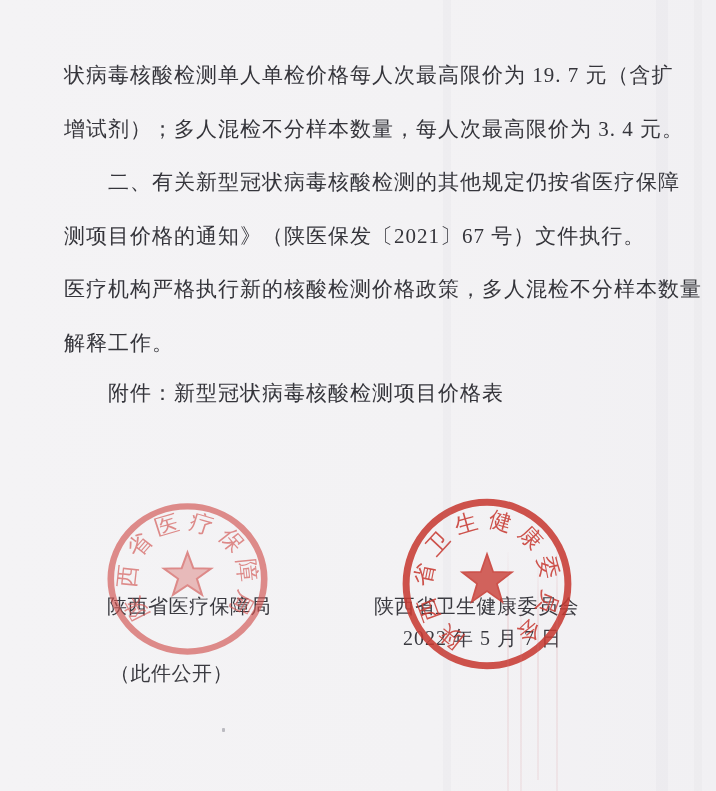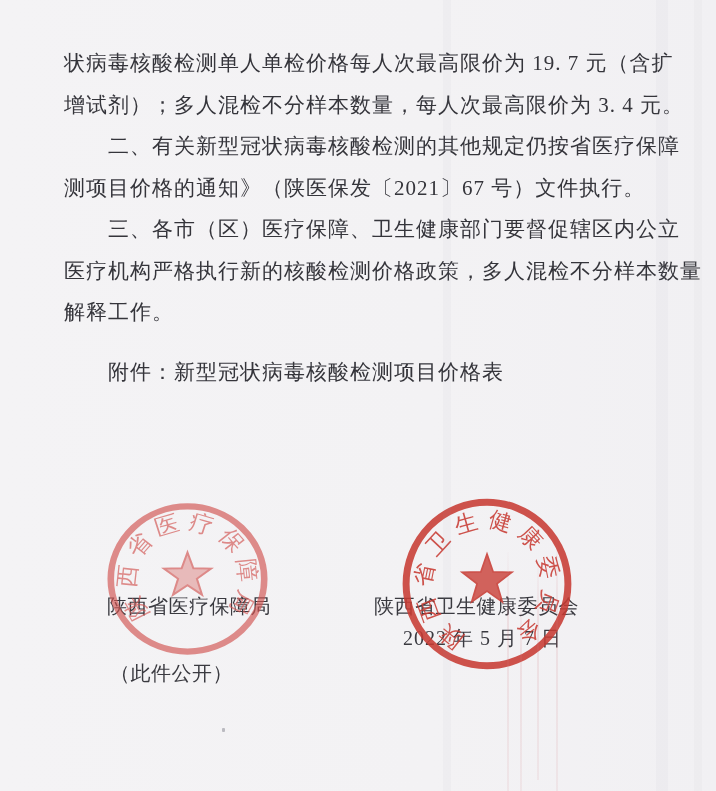--- a/index.html
+++ b/index.html
@@ -12,23 +12,23 @@
   .page{
     position:absolute;left:0;top:0;width:716px;height:791px;
     background:linear-gradient(90deg,#f4f3f5 0%,#f3f2f4 60%,#f1f0f3 100%);
   }
   
   .body-text{
     position:absolute;left:64px;top:43px;right:18px;
     color:#35353b;
     font-size:21px;line-height:41.5px;letter-spacing:1px;
   }
-  .line{white-space:nowrap;}
+  .line{white-space:nowrap;margin-top:12px;}
   .indent{padding-left:44px;}
-  .attachment{margin-top:18px;}
+  .attachment{margin-top:9px;}
   
   .sig{
     position:absolute;color:#3a3a40;font-size:20px;line-height:1;
     letter-spacing:0.5px;white-space:nowrap;
   }
   .sig-left-org{left:107px;top:596px;}
   .sig-right-org{left:374px;top:596px;}
   .sig-date{left:403px;top:628px;letter-spacing:1px;}
   .sig-note{left:110px;top:663px;}
   
@@ -44,21 +44,20 @@
 </head>
 <body>
 
 <div class="page">
 
   <div class="body-text">
     <div class="line">状病毒核酸检测单人单检价格每人次最高限价为 19. 7 元（含扩</div>
     <div class="line">增试剂）；多人混检不分样本数量，每人次最高限价为 3. 4 元。</div>
     <div class="line indent">二、有关新型冠状病毒核酸检测的其他规定仍按省医疗保障</div>
     <div class="line">测项目价格的通知》（陕医保发〔2021〕67 号）文件执行。</div>
-    <div class="line indent">三、各市（区）医疗保障、卫生健康部门要督促辖区内公立</div>
     <div class="line">医疗机构严格执行新的核酸检测价格政策，多人混检不分样本数量</div>
     <div class="line">解释工作。</div>
     <div class="line indent attachment">附件：新型冠状病毒核酸检测项目价格表</div>
   </div>
 
   <div class="sig sig-left-org">陕西省医疗保障局</div>
   <div class="sig sig-right-org">陕西省卫生健康委员会</div>
   <div class="sig sig-date">2022 年 5 月 7 日</div>
   <div class="sig sig-note">（此件公开）</div>
 

